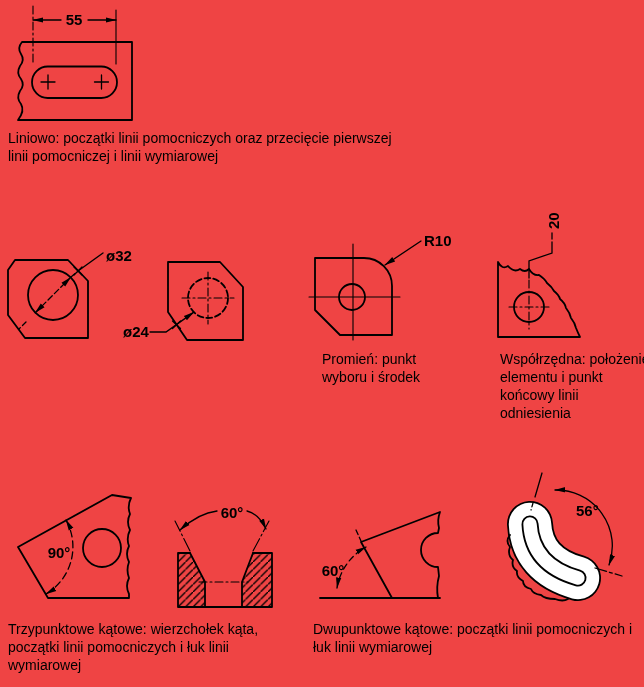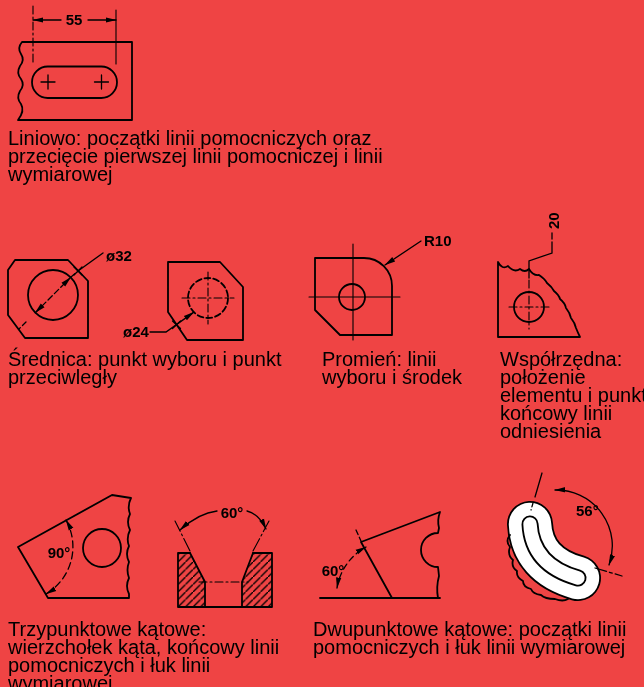--- a/index.html
+++ b/index.html
@@ -1,19 +1,19 @@
 <!DOCTYPE html>
 <html><head>
 <meta charset="utf-8">
 <style>
   html,body{margin:0;padding:0;background:#fff;}
   #canvas{position:relative;width:644px;height:687px;background:#ef4444;overflow:hidden;
           font-family:"Liberation Sans",sans-serif;color:#000;}
   .fig{position:absolute;}
-  .cap{position:absolute;font-size:20px;line-height:18px;color:#000;}
+  .cap{position:absolute;font-size:14px;line-height:18px;color:#000;}
   
   .o{fill:none;stroke:#000;stroke-width:1.8;stroke-linejoin:round;stroke-linecap:round;}
   .d{fill:none;stroke:#000;stroke-width:1.3;stroke-linecap:round;}
   .c{fill:none;stroke:#000;stroke-width:1.1;stroke-linecap:round;}
   .w{fill:none;stroke:#fff;}
   .dim{font-family:"Liberation Sans",sans-serif;font-size:15px;font-weight:bold;fill:#000;}
   .hatchfill{fill:url(#hatch);stroke:none;}
 </style>
 </head>
 <body>
@@ -64,30 +64,29 @@
   <svg class="fig" style="left:120px;top:252px" width="135" height="96" viewBox="0 0 135 96">
     <path class="o" d="M48,10 L100,10 L123,35 L123,88 L67,88 L48,60 Z"></path>
     <circle class="o" cx="88" cy="46" r="20" stroke-dasharray="6 3"></circle>
     <path class="c" d="M62,46 L114,46 M88,20 L88,72" stroke-dasharray="8 3 2 3"></path>
 
     <path class="d" d="M52.5,69 L60.5,76.5 M52.5,76.5 L60.5,69"></path>
 
     <path class="d" d="M30,80 L46,80 L73.9,60.1" marker-end="url(#arr)"></path>
     <text class="dim" x="3" y="85">ø24</text>
   </svg>
-  <div class="cap" style="left:8px;top:350px;width:282px">Średnica: punkt wyboru i punkt przeciwległy</div>
 
   <svg class="fig" style="left:305px;top:228px" width="150" height="115" viewBox="0 0 150 115">
     <path class="c" d="M48,16 L48,112 M4,69 L95,69"></path>
     <path class="o" d="M10,30 L59,30 A28,28 0 0 1 87,58 L87,107 L35,107 L10,82 Z"></path>
     <circle class="o" cx="47" cy="69" r="13"></circle>
     <line class="d" x1="116" y1="13" x2="80" y2="37" marker-end="url(#arr)"></line>
     <text class="dim" x="119" y="18">R10</text>
   </svg>
-  <div class="cap" style="left:322px;top:350px;width:142px">Promień: linii wyboru i środek</div>
+  <div class="cap" style="left:322px;top:350px;width:142px">Promień: punkt wyboru i środek</div>
 
   <svg class="fig" style="left:485px;top:203px" width="115" height="140" viewBox="0 0 115 140">
     <text class="dim" transform="translate(74 26) rotate(-90)" x="0" y="0">20</text>
 
     <line class="d" x1="67" y1="30" x2="67" y2="36"></line>
     <path class="d" d="M67,39 L67,50 L44,58 L44,75"></path>
     <line class="c" x1="44" y1="77" x2="44" y2="126" stroke-dasharray="8 3 2 3"></line>
     <line class="c" x1="24" y1="104" x2="64" y2="104" stroke-dasharray="8 3 2 3"></line>
     <circle class="o" cx="44" cy="104" r="15"></circle>
 
@@ -109,21 +108,21 @@
     <path class="o" d="M27,66 L42,95 L42,120 M90,66 L79,95 L79,120"></path>
     <line class="c" x1="36" y1="95" x2="85" y2="95" stroke-dasharray="8 3 2 3"></line>
 
     <line class="c" x1="27" y1="64" x2="12" y2="34" stroke-dasharray="14 3 2 3"></line>
     <line class="c" x1="90" y1="64" x2="106" y2="34" stroke-dasharray="14 3 2 3"></line>
 
     <path class="d" d="M17,43 Q36,26 54,24" marker-start="url(#arr)"></path>
     <path class="d" d="M84,24 Q96,27 103,42" marker-end="url(#arr)"></path>
     <text class="dim" x="69" y="31" text-anchor="middle">60°</text>
   </svg>
-  <div class="cap" style="left:8px;top:620px;width:292px">Trzypunktowe kątowe: wierzchołek kąta, końcowy linii pomocniczych i łuk linii wymiarowej</div>
+  <div class="cap" style="left:8px;top:620px;width:292px">Trzypunktowe kątowe: wierzchołek kąta, początki linii pomocniczych i łuk linii wymiarowej</div>
 
   <svg class="fig" style="left:305px;top:488px" width="155" height="118" viewBox="0 0 155 118">
 
     <line class="o" x1="15" y1="110" x2="135" y2="110"></line>
 
     <path class="o" d="M56,54 L135,24 Q132,32 134,40 L133,45 A17,17 0 0 0 133,79 L134,88 Q131,99 133,110 L87,110 Z"></path>
     <line class="d" x1="51" y1="42" x2="56" y2="53" stroke-dasharray="5 3"></line>
     <path class="d" d="M32,100 A57,57 0 0 1 61,59" stroke-dasharray="6 4" marker-start="url(#arr)" marker-end="url(#arr)"></path>
     <text class="dim" x="28" y="88" text-anchor="middle">60°</text>
   </svg>

